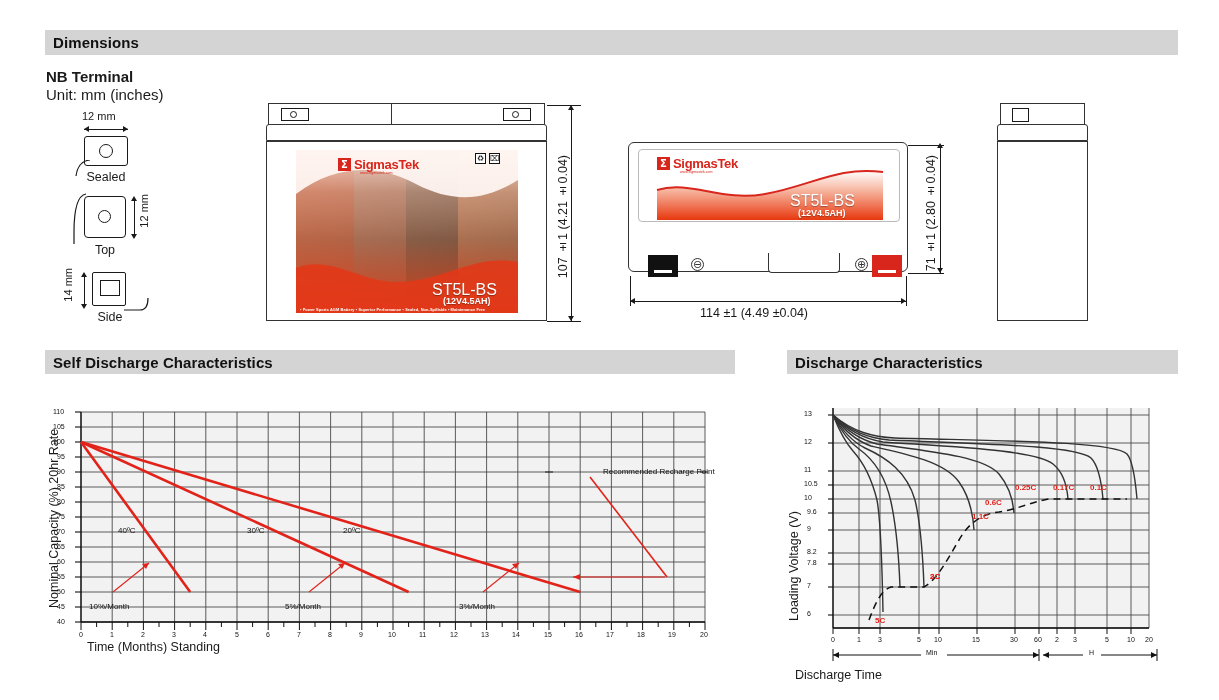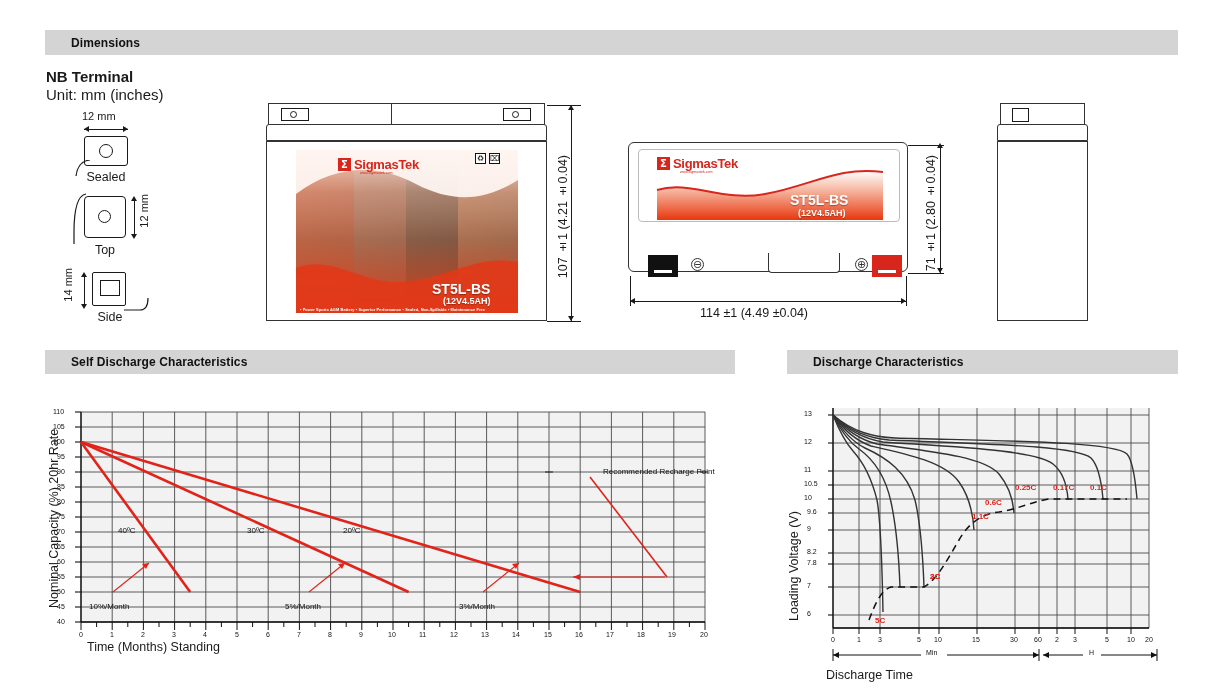--- a/index.html
+++ b/index.html
@@ -9,25 +9,25 @@
     background:#ffffff;
     font-family:"Liberation Sans", sans-serif;
     color:#1a1a1a;
     position:relative;
     overflow:hidden;
   }
   .section-header{
     position:absolute;
     background:#d4d4d4;
     font-weight:bold;
-    font-size:12px;
+    font-size:15px;
     color:#111;
     display:flex;
     align-items:center;
-    padding-left:26px;
+    padding-left:8px;
     letter-spacing:0.1px;
   }
   #hdr-dimensions{ left:45px; top:30px; width:1133px; height:25px; }
   #hdr-self{ left:45px; top:350px; width:690px; height:24px; }
   #hdr-disch{ left:787px; top:350px; width:391px; height:24px; }
 
   .nb-title{ position:absolute; left:46px; top:68px; font-size:15px; font-weight:bold; }
   .nb-unit{ position:absolute; left:46px; top:86px; font-size:15px; }
 
   
@@ -54,21 +54,21 @@
     position:absolute; overflow:hidden; background:#fdecea;
   }
   .brandrow{ position:absolute; display:flex; align-items:center; gap:3px; }
   .sigma-mark{
     width:13px;height:13px;background:#d8261c;color:#fff;
     font-size:10px;font-weight:bold;display:flex;align-items:center;justify-content:center;
     font-family:"DejaVu Sans", sans-serif;
   }
   .brand-text{ font-size:13px; font-weight:bold; color:#d8261c; letter-spacing:-0.3px; }
   .brand-url{ position:absolute; font-size:3.6px; color:#d8261c; }
-  .model-name{ position:absolute; font-size:14px; font-weight:bold; color:#fff; text-shadow:0 1px 1px rgba(0,0,0,.35); }
+  .model-name{ position:absolute; font-size:16px; font-weight:normal; color:#fff; text-shadow:0 1px 1px rgba(0,0,0,.35); }
   .model-volt{ position:absolute; font-size:9px; font-weight:bold; color:#fff; text-shadow:0 1px 1px rgba(0,0,0,.3); }
   .tagline{
     position:absolute; font-size:3.9px; font-weight:bold; color:#fff;
     white-space:nowrap; letter-spacing:0.1px;
   }
   .photo-strip{ position:absolute; top:0; bottom:0; }
   .icon-box{ position:absolute; width:11px; height:11px; border:1px solid #111; background:#fff;
              display:flex; align-items:center; justify-content:center; font-size:8px; line-height:1; }
 
   .term-blk{ position:absolute; background:#111; }
@@ -405,21 +405,21 @@
   <div class="annot" style="left:202px; top:136px;">30ºC</div>
   <div class="annot" style="left:298px; top:136px;">20ºC</div>
   <div class="annot" style="left:44px;  top:212px;">10%/Month</div>
   <div class="annot" style="left:240px; top:212px;">5%/Month</div>
   <div class="annot" style="left:414px; top:212px;">3%/Month</div>
   <div class="annot" style="left:510px; top:77px;margin-left:48px;">Recommended Recharge Point</div>
 </div>
 
 <div class="chart-wrap" style="left:787px; top:390px; width:400px; height:300px;">
   <div class="ytitle" style="left:0px; top:46px; height:185px;">Loading Voltage (V)</div>
-  <div class="axis-title" style="left:39px; top:278px;">Discharge Time</div>
+  <div class="axis-title" style="left:8px; top:278px;">Discharge Time</div>
   <svg width="400" height="275" style="position:absolute; left:0; top:0;">
 
     <rect x="46" y="18" width="316" height="220" fill="#f2f2f2"></rect>
 
     <g stroke="#4a4a4a" stroke-width="0.9">
       <line x1="46" y1="25" x2="362" y2="25"></line>
       <line x1="46" y1="53" x2="362" y2="53"></line>
       <line x1="46" y1="81" x2="362" y2="81"></line>
       <line x1="46" y1="95" x2="362" y2="95"></line>
       <line x1="46" y1="109" x2="362" y2="109"></line>

